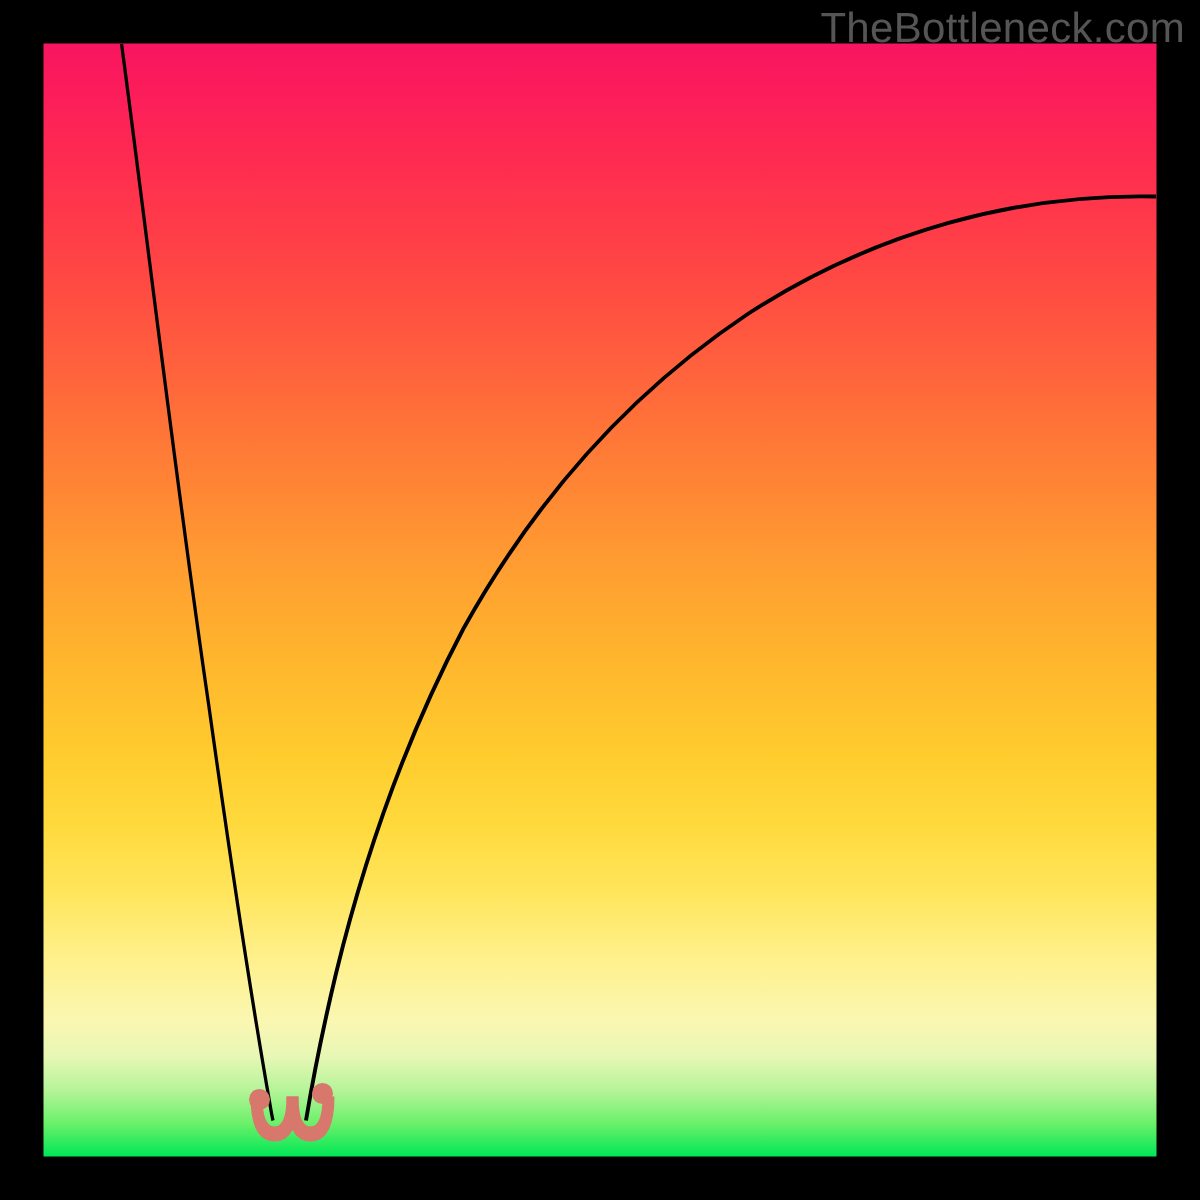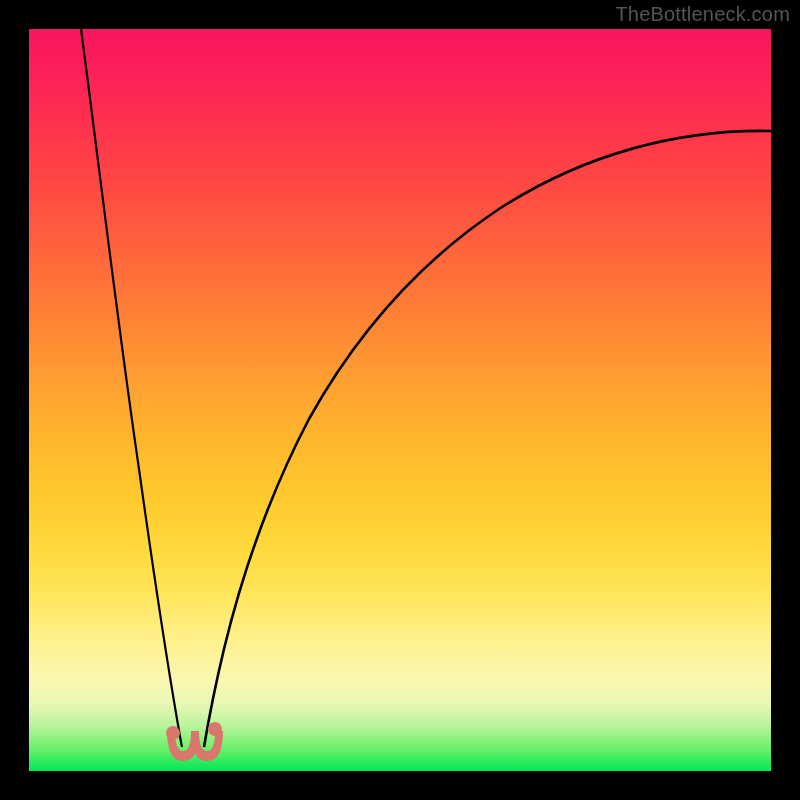--- a/index.html
+++ b/index.html
@@ -17,21 +17,21 @@
     top: 0;
     width: 800px;
     height: 800px;
     background: #000;
   }
   .watermark {
     position: absolute;
     top: 3px;
     right: 10px;
     color: #555;
-    font-size: 20px;
+    font-size: 28px;
     font-weight: 500;
     letter-spacing: 0.2px;
     z-index: 50;
     user-select: none;
   }
   .plot {
     position: absolute;
     left: 29px;
     top: 29px;
     width: 742px;

